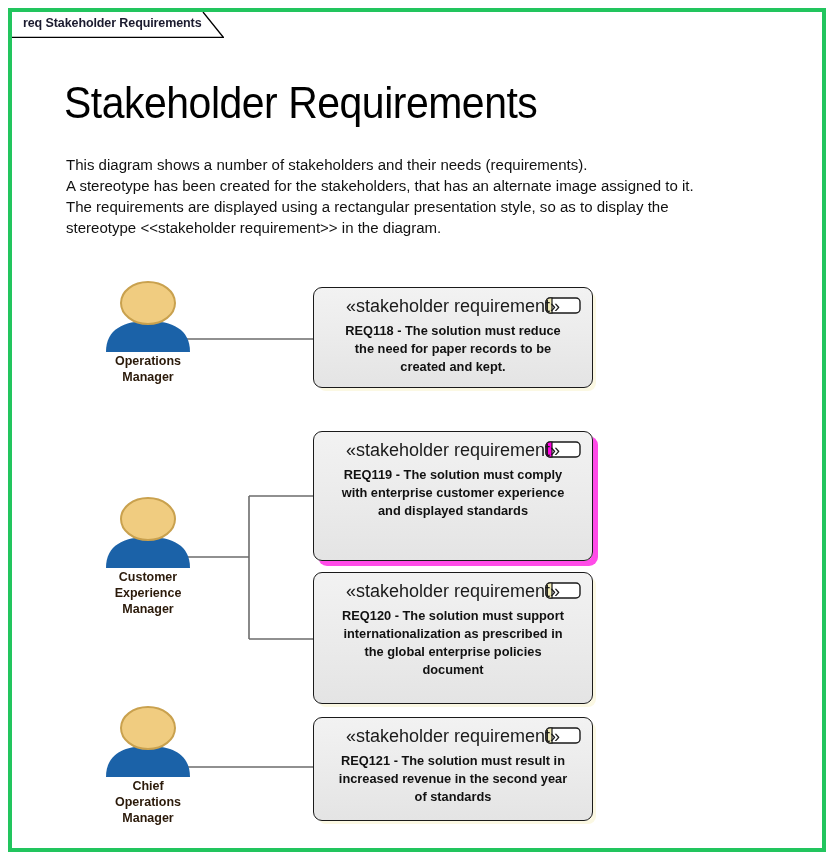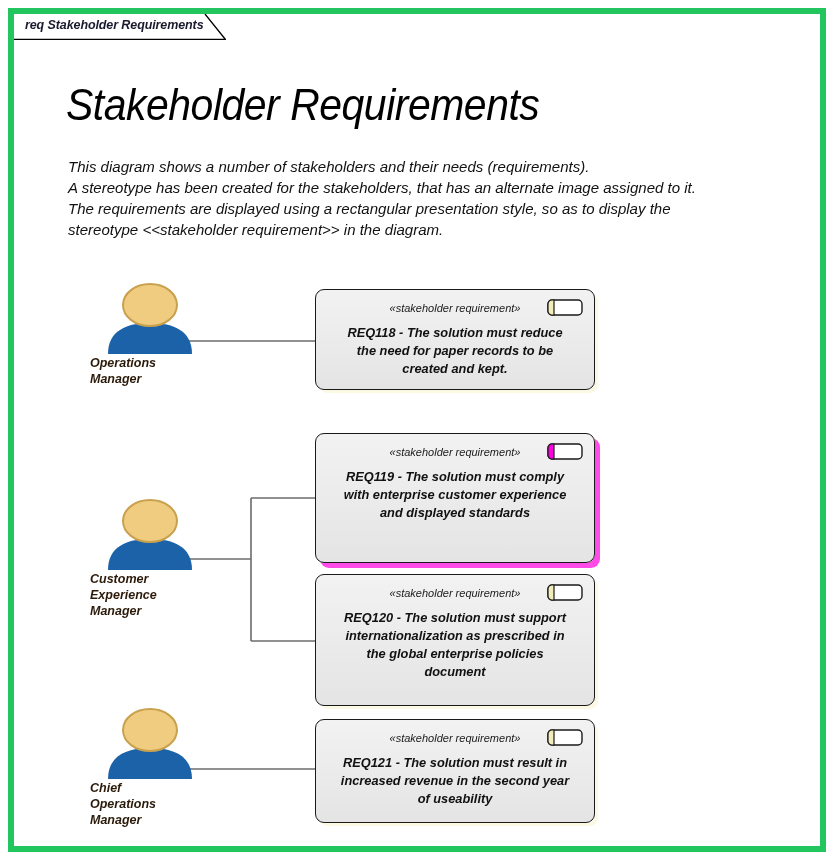--- a/index.html
+++ b/index.html
@@ -21,24 +21,23 @@
     width: 836px;
     height: 862px;
     background: #ffffff;
   }
   #frame {
     position: absolute;
     left: 8px;
     top: 8px;
     width: 818px;
     height: 844px;
-    border: 6px solid #22c55e;
+    border: 4px solid #22c55e;
     background: #ffffff;
     box-sizing: border-box;
-    font-style: italic;
   }
 
   
   #frame-tab {
     position: absolute;
     left: 0px;
     top: 0px;
     width: 212px;
     height: 26px;
   }
@@ -100,21 +99,21 @@
     width: 120px;
   }
   .actor-figure {
     position: relative;
     width: 120px;
     height: 72px;
   }
   .actor-figure svg { display: block; }
   .actor-label {
     margin-top: 1px;
-    text-align: left;
+    text-align: center;
     font-size: 12.5px;
     font-weight: bold;
     line-height: 16px;
     color: #2b1a0a;
   }
 
   
   .req-box {
     position: absolute;
     box-sizing: border-box;
@@ -128,21 +127,21 @@
   }
   .req-text {
     position: absolute;
     left: 10px;
     right: 10px;
     top: 10px;
     text-align: center;
     color: #111111;
   }
   .req-stereotype {
-    font-size: 11px;
+    font-size: 18px;
     font-weight: normal;
     line-height: 17px;
     color: #1a1a1a;
   }
   .req-name {
     font-size: 12.8px;
     font-weight: bold;
     line-height: 18px;
     color: #111111;
     margin-top: 7px;
@@ -283,19 +282,19 @@
     <div class="req-box" id="req-box-req121" style="left: 301px; top: 705px; width: 280px; height: 104px;">
       <svg class="req-icon" viewBox="0 0 36 17">
         <rect x="1" y="1" width="34" height="15" rx="4" ry="4" fill="#ffffff" stroke="#1a1a1a" stroke-width="1.4"></rect>
         <path class="icon-tab" d="M 1 5 A 4 4 0 0 1 5 1 L 7 1 L 7 16 L 5 16 A 4 4 0 0 1 1 12 Z" fill="#f2ecb8" stroke="#1a1a1a" stroke-width="1.2"></path>
       </svg>
       <div class="req-text">
         <div class="req-stereotype">«stakeholder requirement»</div>
         <div class="req-name">
           <div>REQ121 - The solution must result in</div>
           <div>increased revenue in the second year</div>
-          <div>of useability</div>
+          <div>of standards</div>
         </div>
       </div>
     </div>
 
   </div>
 </div>
 
 </body></html>

